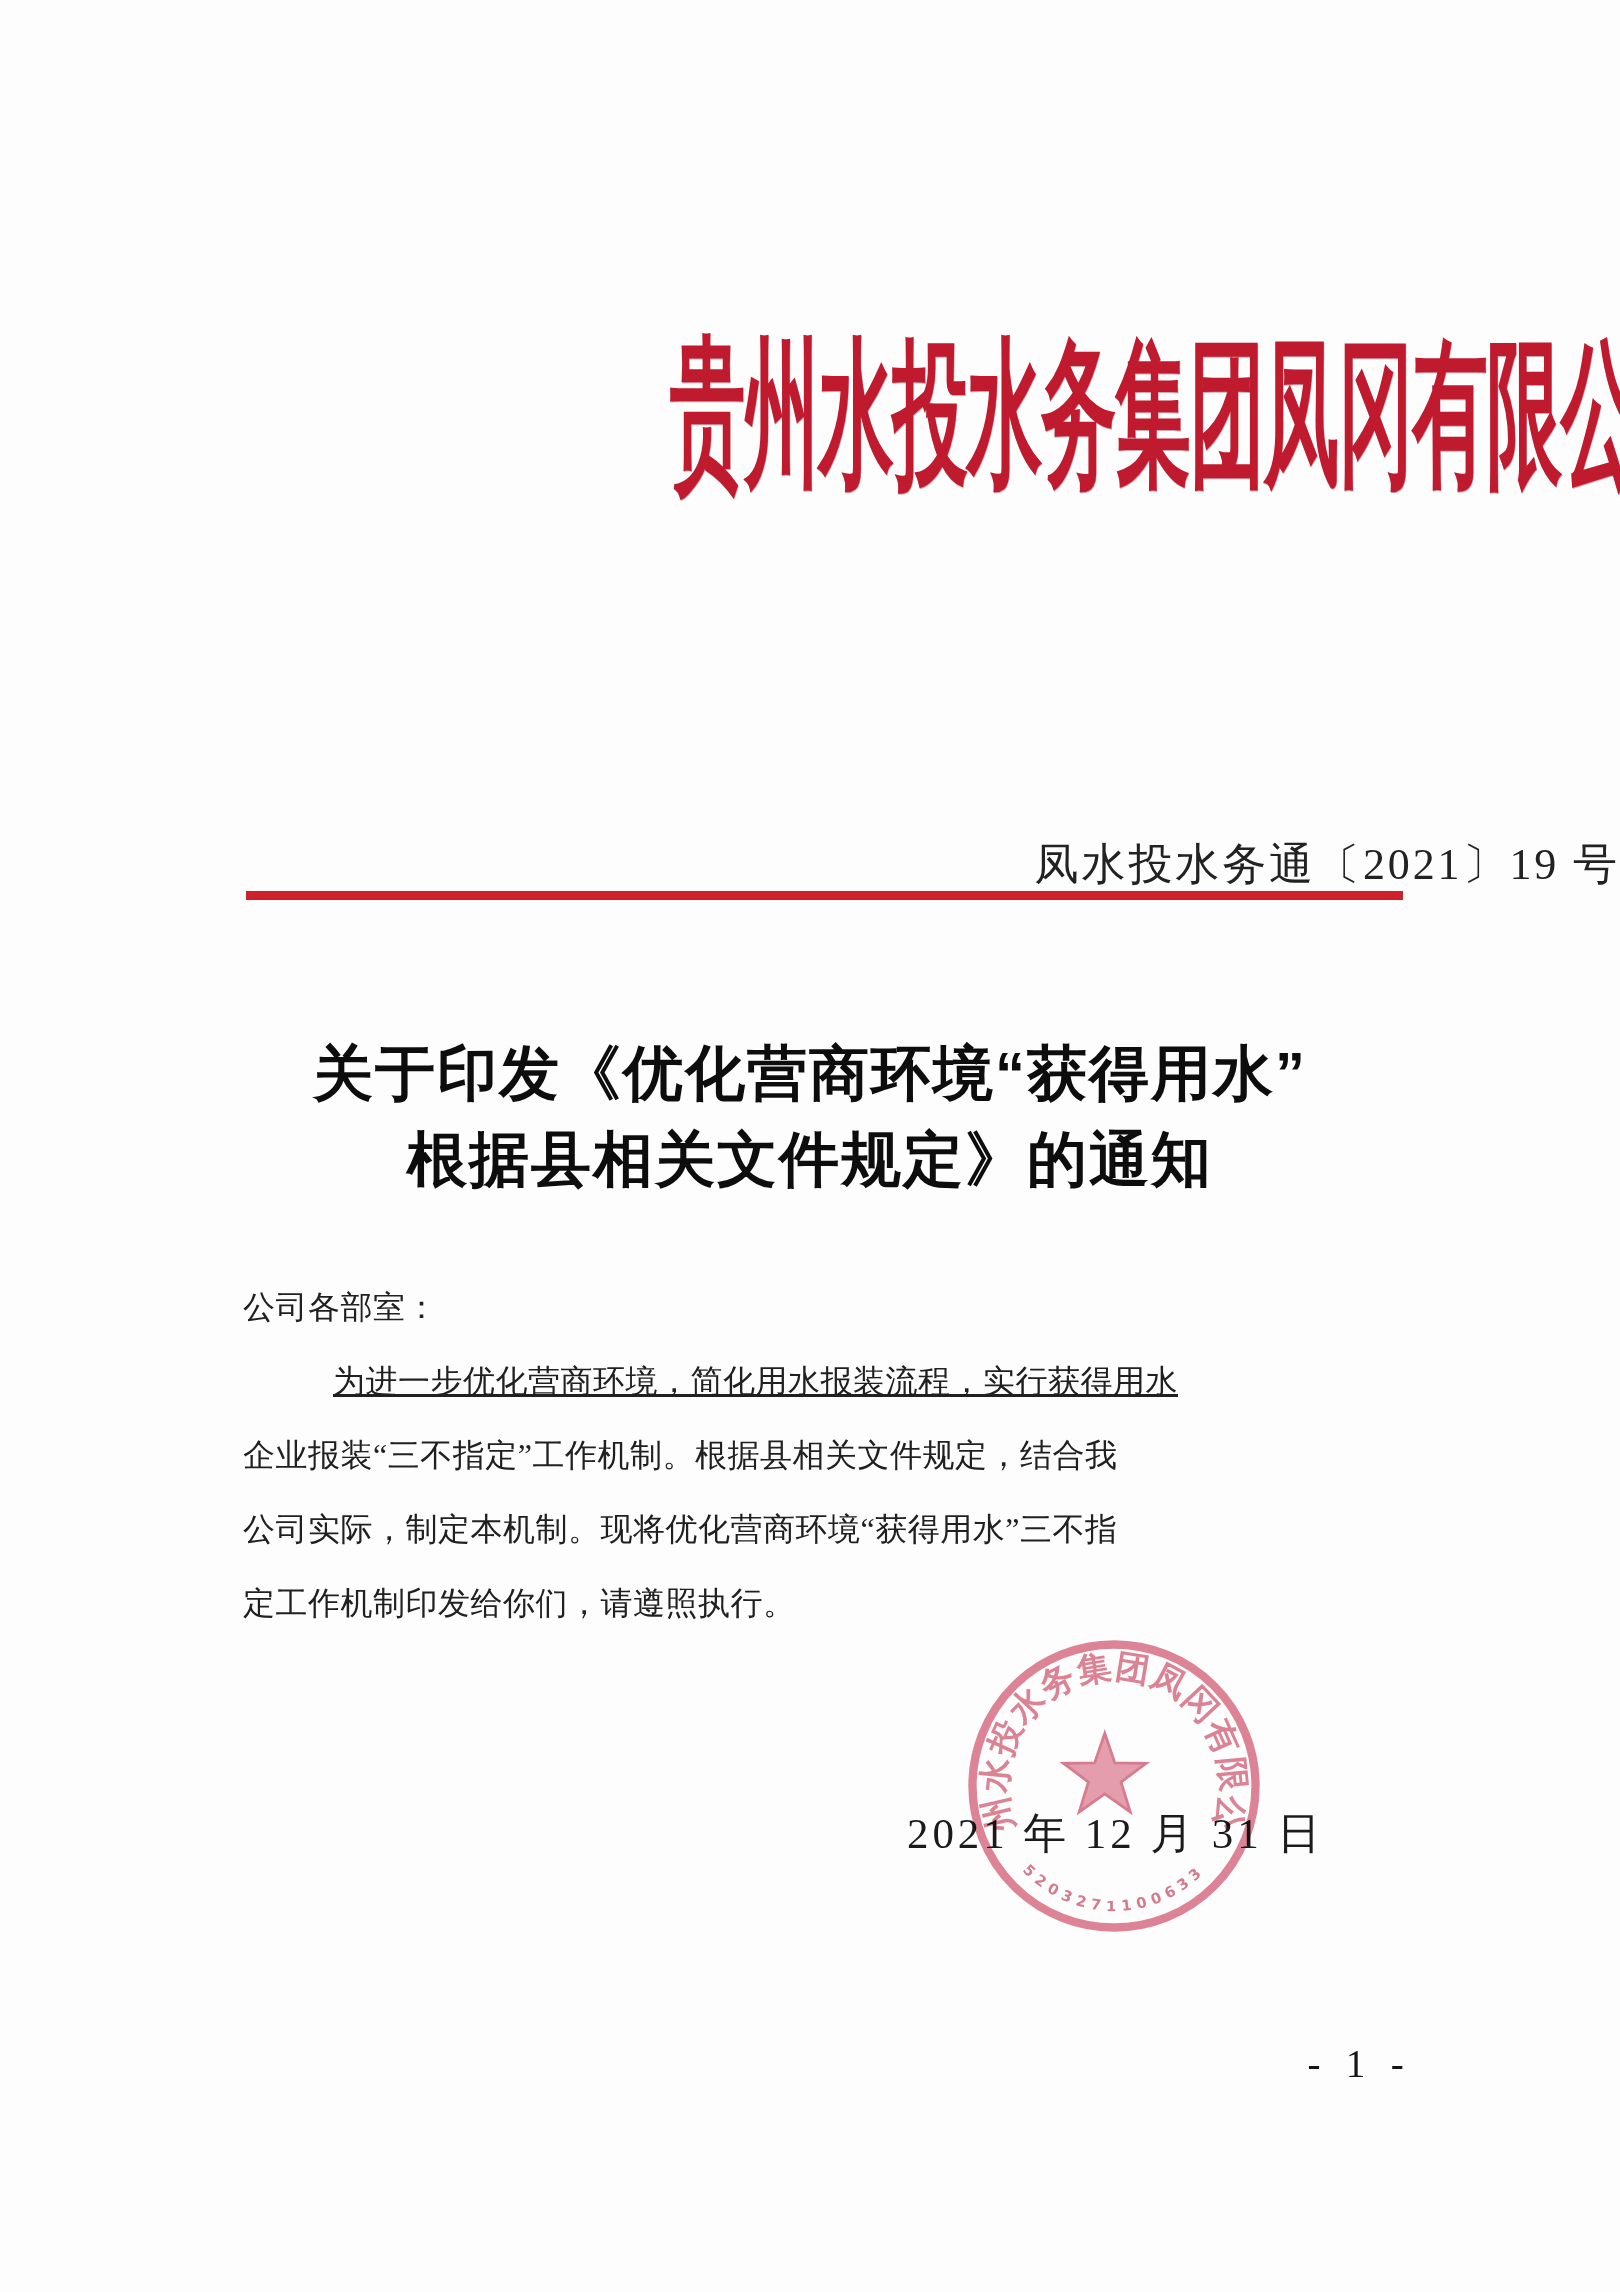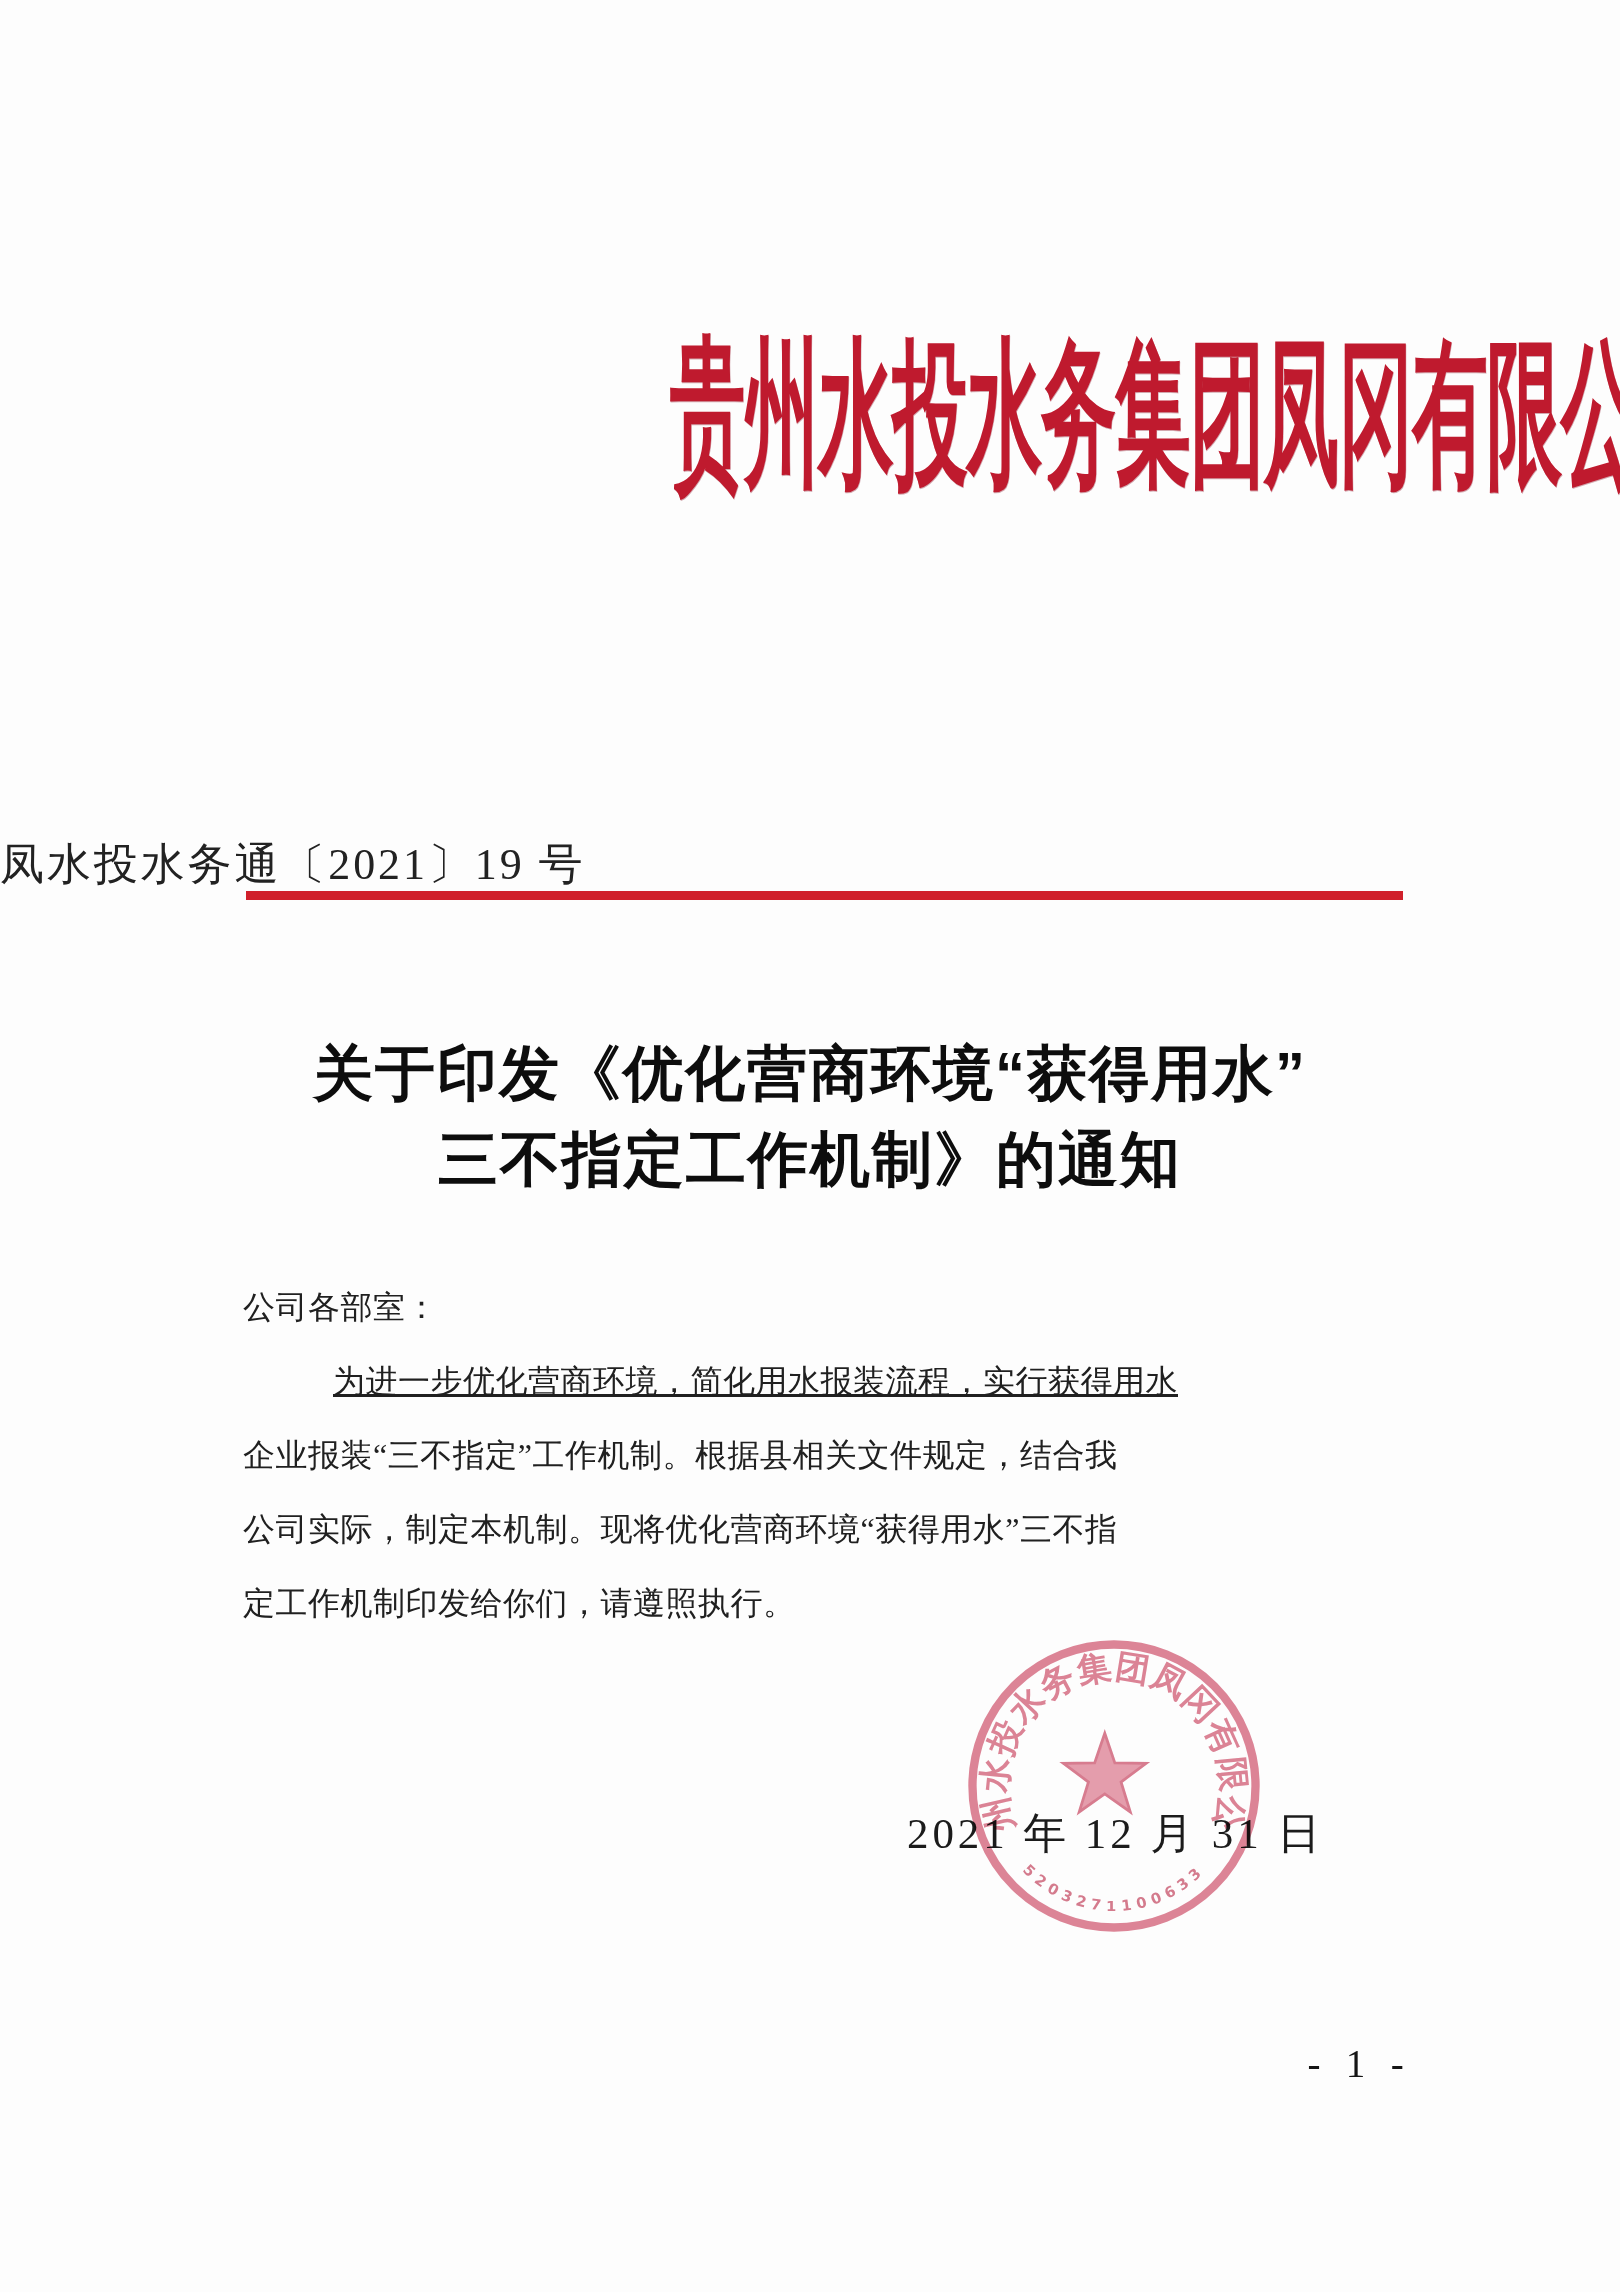--- a/index.html
+++ b/index.html
@@ -38,21 +38,21 @@
     transform-origin: 50% 0;
     text-shadow: 1px 1px 0 rgba(130, 10, 30, 0.35);
   }
 
   
   .doc-number {
     position: absolute;
     top: 835px;
     left: 0;
     width: 100%;
-    text-align: left;
+    text-align: right;
     font-size: 44px;
     letter-spacing: 2.9px;
     color: #222222;
   }
 
   
   .red-line {
     position: absolute;
     top: 891px;
     left: 246px;
@@ -164,21 +164,21 @@
   <div class="org-title">
     <span class="org-title-inner">贵州水投水务集团凤冈有限公司文件</span>
   </div>
 
   <div class="doc-number">凤水投水务通〔2021〕19 号</div>
 
   <div class="red-line"></div>
 
   <div class="doc-title">
     <div>关于印发《优化营商环境“获得用水”</div>
-    <div>三不指定工作机制》的通知</div>
+    <div>根据县相关文件规定》的通知</div>
   </div>
 
   <div class="doc-body">
     <div class="body-line">公司各部室：</div>
     <div class="body-line indent">为进一步优化营商环境，简化用水报装流程，实行获得用水</div>
     <div class="body-line">企业报装“三不指定”工作机制。根据县相关文件规定，结合我</div>
     <div class="body-line">公司实际，制定本机制。现将优化营商环境“获得用水”三不指</div>
     <div class="body-line">定工作机制印发给你们，请遵照执行。</div>
   </div>
 

